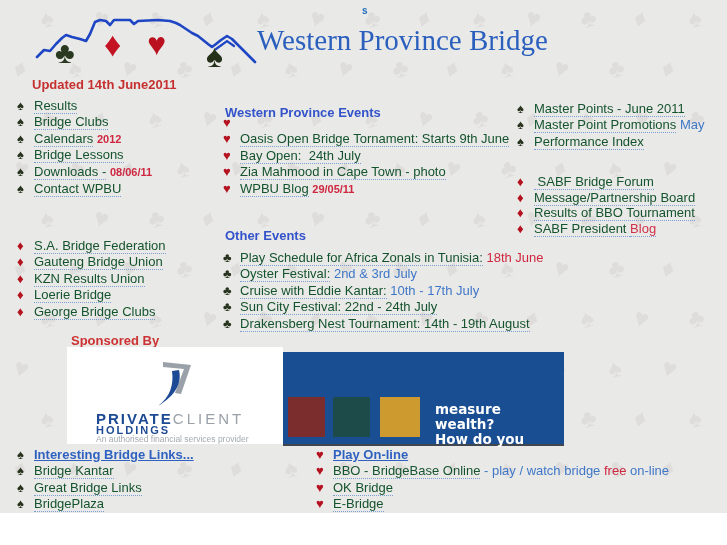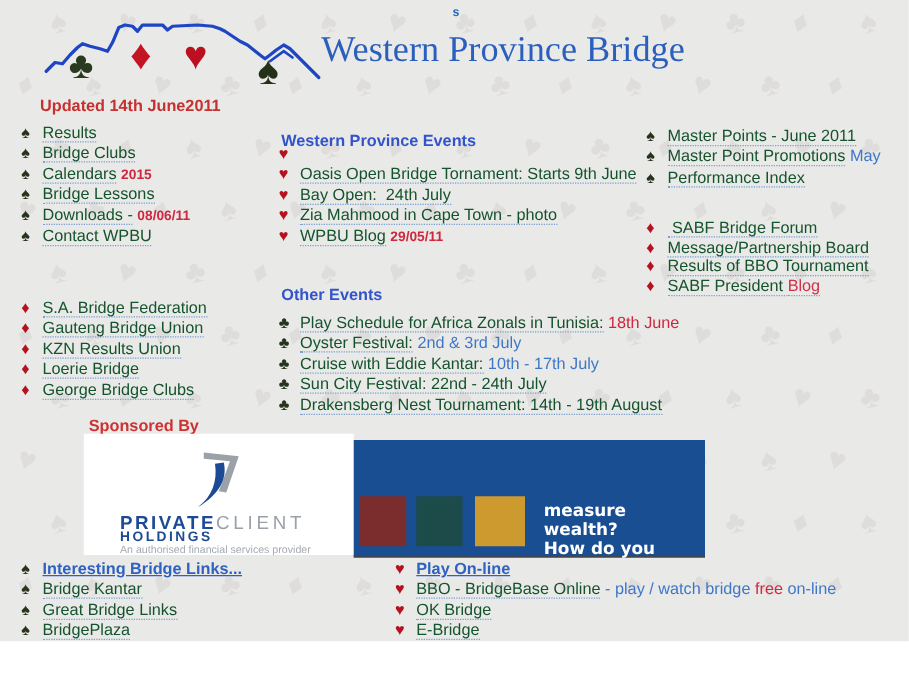--- a/index.html
+++ b/index.html
@@ -191,21 +191,21 @@
       <div class="row">
         <span class="suit spade">♠</span>
         <span class="parts"><span class="link">Results</span></span>
       </div>
       <div class="row">
         <span class="suit spade">♠</span>
         <span class="parts"><span class="link">Bridge Clubs</span></span>
       </div>
       <div class="row">
         <span class="suit spade">♠</span>
-        <span class="parts"><span class="link">Calendars</span><span class="plain"> </span><span class="redsmall">2015</span></span>
+        <span class="parts"><span class="link">Calendars</span><span class="plain"> </span><span class="redsmall">2012</span></span>
       </div>
       <div class="row">
         <span class="suit spade">♠</span>
         <span class="parts"><span class="link">Bridge Lessons</span></span>
       </div>
       <div class="row">
         <span class="suit spade">♠</span>
         <span class="parts"><span class="link">Downloads -</span><span class="plain"> </span><span class="redsmall">08/06/11</span></span>
       </div>
       <div class="row">

